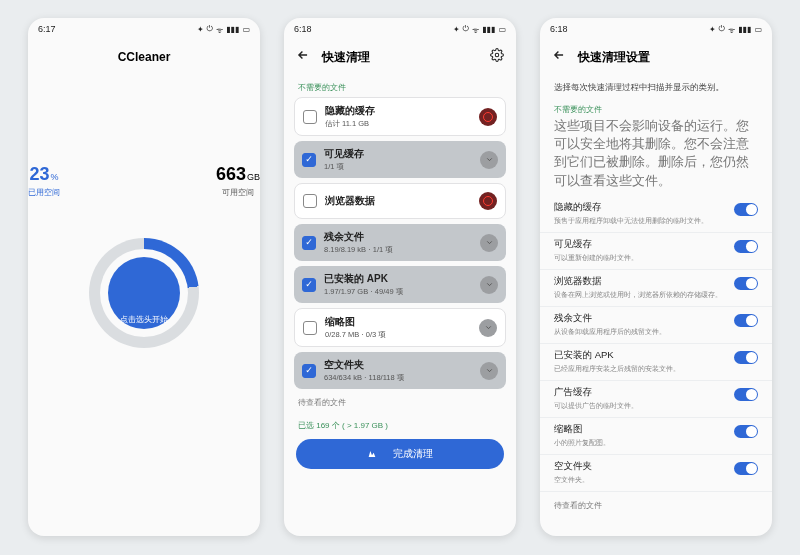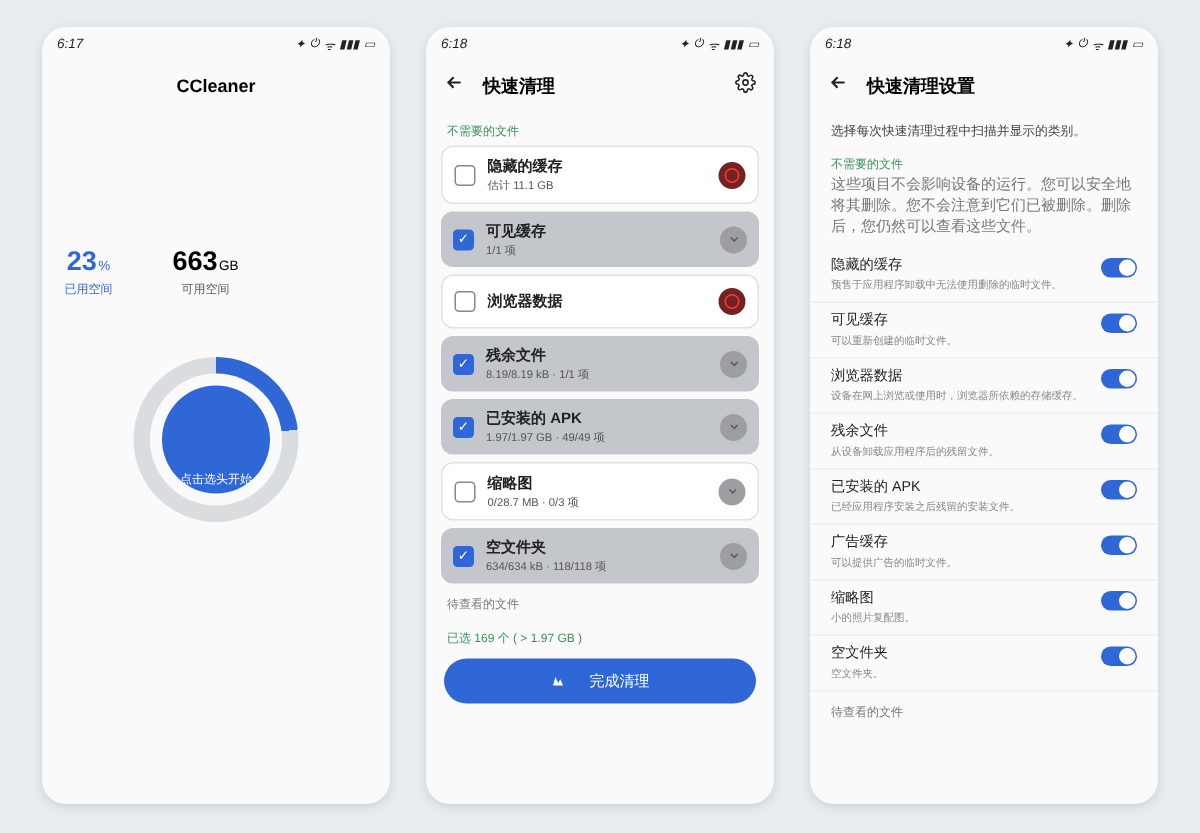--- a/index.html
+++ b/index.html
@@ -23,39 +23,38 @@
     position: relative;
   }
   .status-bar {
     height: 22px;
     display: flex;
     align-items: center;
     justify-content: space-between;
     padding: 0 10px;
     font-size: 9px;
     color: #222;
-    font-style: italic;
   }
   .status-icons { display:flex; gap:3px; align-items:center; }
   .status-icons span { font-size:8px; }
   .app-bar {
     height: 34px;
     display: flex;
     align-items: center;
     padding: 0 12px;
     gap: 12px;
   }
   .app-bar .title { font-size: 12px; font-weight: 600; flex:1; }
   .app-bar.center { justify-content: center; }
   .app-bar.center .title { flex: 0; text-align:center; }
   .back-icon svg { width:14px; height:14px; }
   .gear-icon svg { width:14px; height:14px; }
 
   
-  .s1-stats { display:flex; justify-content:flex-start; gap:40px; margin-top:90px;padding-left:15px; }
+  .s1-stats { display:flex; justify-content:space-between; gap:40px; margin-top:90px; }
   .s1-stat { text-align:center; }
   .s1-stat .big { font-size:18px; font-weight:600; }
   .s1-stat .unit { font-size:9px; margin-left:1px; }
   .s1-stat .lbl { font-size:8px; color:#5a5a5a; margin-top:2px; }
   .s1-stat.blue .big, .s1-stat.blue .unit { color:#2f68d6; }
   .s1-stat.blue .lbl { color:#2f68d6; }
   .ring-wrap { display:flex; justify-content:center; margin-top:40px; position:relative; }
   .ring {
     width:110px; height:110px; border-radius:50%;
     background: conic-gradient(#2f68d6 0 83deg, #dadde0 83deg 360deg);
@@ -103,21 +102,21 @@
   .done-btn {
     margin:4px 12px 10px; height:30px; border-radius:16px; background:#2f68d6;
     color:#fff; font-size:10px; display:flex; align-items:center; justify-content:center; gap:16px;
   }
   .done-btn svg { width:10px; height:10px; fill:#fff; }
 
   
   .s3 { overflow:hidden; }
   .intro { font-size:8.5px; color:#444; padding:8px 14px 4px; }
   .subheading { font-size:8px; color:#3a915a; padding:6px 14px 2px; }
-  .desc { font-size:10px; color:#777; padding:0 14px 6px; line-height:1.4; }
+  .desc { font-size:13px; color:#777; padding:0 14px 6px; line-height:1.4; }
   .toggle-list { display:flex; flex-direction:column; }
   .trow {
     padding:5px 14px 6px; border-bottom:1px solid #eceef0;
     display:flex; align-items:flex-start; gap:8px;
   }
   .trow .tcol { flex:1; }
   .trow .tt { font-size:9.5px; color:#222; }
   .trow .td { font-size:7px; color:#888; margin-top:2px; }
   .switch {
     width:24px; height:13px; border-radius:7px; background:#2f68d6; position:relative; flex:0 0 auto; margin-top:2px;

